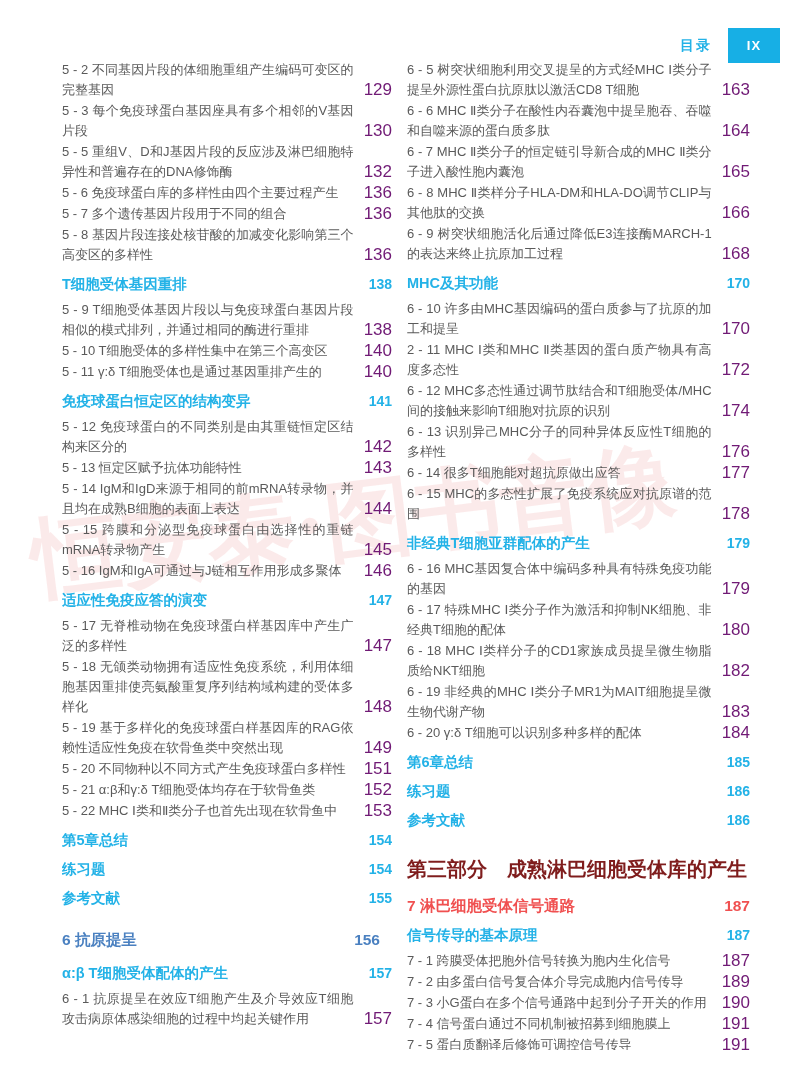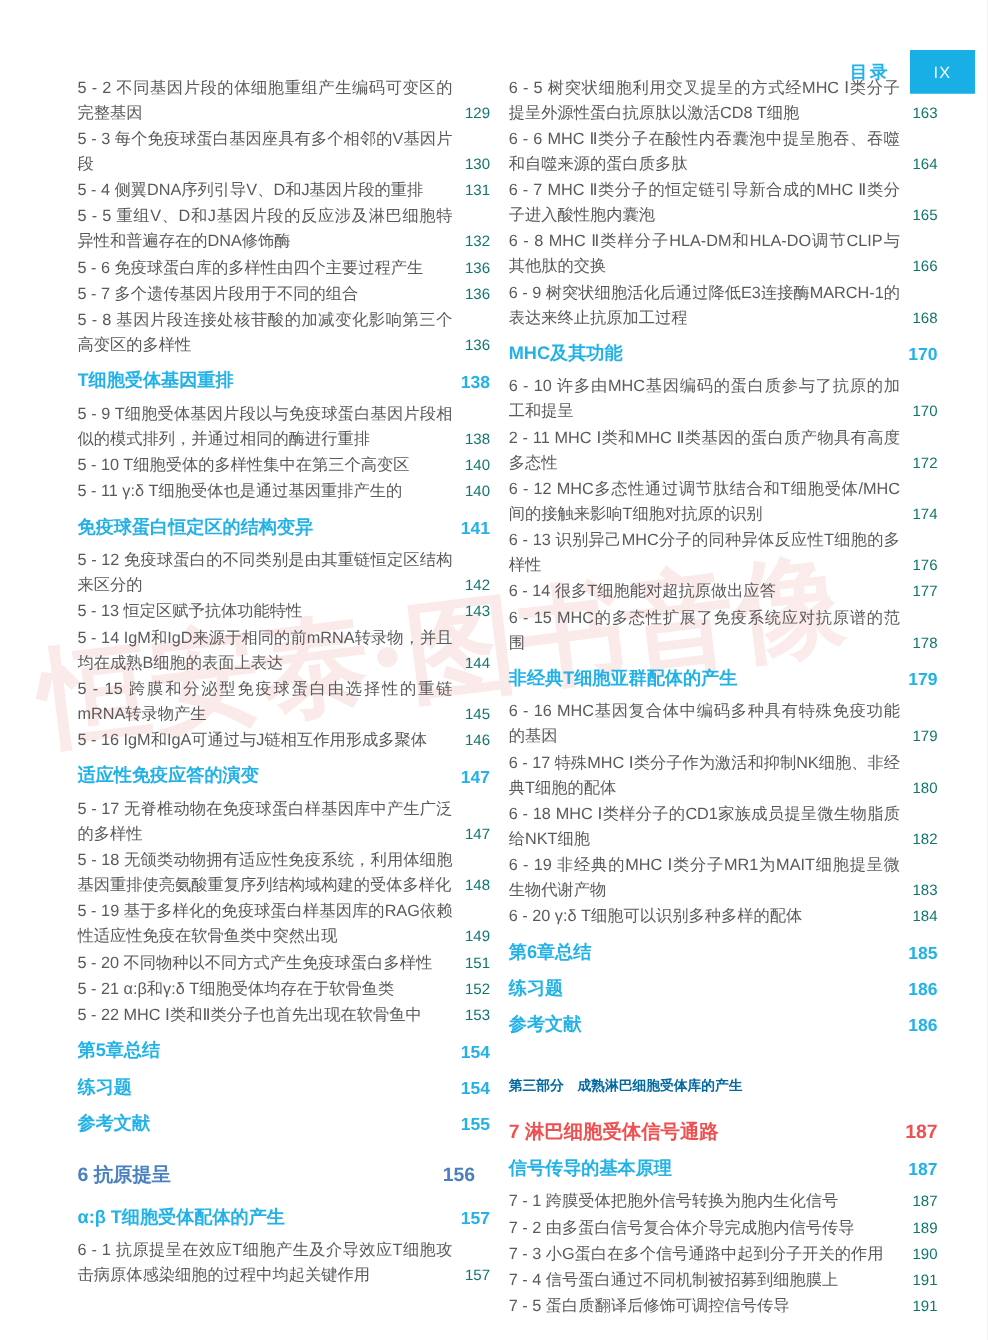--- a/index.html
+++ b/index.html
@@ -6,30 +6,30 @@
   .page{
     position:relative;
     width:790px;height:1072px;
     margin:0 auto;
     background:#ffffff;
     font-family:"Liberation Sans","DejaVu Sans",sans-serif;
     overflow:hidden;
   }
   
   .hdr{
-    position:absolute;top:40px;right:10px;
+    position:absolute;top:28px;right:10px;
     display:flex;align-items:center;gap:16px;
   }
   .hdr-title{
     color:#23b2e7;font-size:14px;font-weight:bold;letter-spacing:2px;
   }
   .hdr-badge{
     width:52px;height:35px;background:#17afe5;color:#ffffff;
     display:flex;align-items:center;justify-content:center;
-    font-size:13px;font-weight:normal;letter-spacing:1px;
+    font-size:13px;font-weight:bold;letter-spacing:1px;
   }
   
   .watermark{
     position:absolute;top:455px;left:30px;width:760px;
     font-size:88px;font-weight:bold;color:#e03c3c;opacity:0.10;
     transform:rotate(-7deg);white-space:nowrap;pointer-events:none;
     font-family:"DejaVu Serif","Liberation Serif",serif;
   }
   
   .cols{
@@ -42,37 +42,37 @@
   .item{
     display:flex;align-items:flex-end;gap:10px;
     margin:0 0 1px 0;
     justify-content:flex-end;
   }
   .item .t{flex:1;text-align:justify;}
   .item .pg{white-space:nowrap;}
   .entry{
     color:#5a5a5a;font-size:13px;line-height:20px;
   }
-  .entry .pg{color:#0f766e;font-size:12px;}
+  .entry .pg{color:#701a75;font-size:17px;}
   .section{
     color:#23b2e7;font-weight:bold;font-size:14.5px;line-height:20px;
     margin:9px 0 6px 0;
     gap:44px;
   }
   .section .pg{font-size:14px;}
   .chapter-blue{
     color:#4a80c0;font-weight:bold;font-size:15.5px;line-height:21px;
     margin:21px 12px 13px 0;
   }
   .chapter-red{
     color:#f05050;font-weight:bold;font-size:15.5px;line-height:21px;
     margin:14px 0 7px 0;
   }
   .part{
-    color:#0369a1;font-weight:bold;font-size:11px;line-height:24px;
+    color:#7f1d1d;font-weight:bold;font-size:20px;line-height:24px;
     margin:27px 0 10px 0;
   }
 </style>
 </head>
 <body>
 
 <div class="page">
 
   <div class="hdr">
     <span class="hdr-title">目录</span>
@@ -85,24 +85,20 @@
     <div class="col col-left" id="col-left">
         <div class="item entry">
           <span class="t">5 - 2  不同基因片段的体细胞重组产生编码可变区的完整基因</span>
           <span class="pg">129</span>
         </div>
         <div class="item entry">
           <span class="t">5 - 3  每个免疫球蛋白基因座具有多个相邻的V基因片段</span>
           <span class="pg">130</span>
         </div>
         <div class="item entry">
-          <span class="t">5 - 4  侧翼DNA序列引导V、D和J基因片段的重排</span>
-          <span class="pg">131</span>
-        </div>
-        <div class="item entry">
           <span class="t">5 - 5  重组V、D和J基因片段的反应涉及淋巴细胞特异性和普遍存在的DNA修饰酶</span>
           <span class="pg">132</span>
         </div>
         <div class="item entry">
           <span class="t">5 - 6  免疫球蛋白库的多样性由四个主要过程产生</span>
           <span class="pg">136</span>
         </div>
         <div class="item entry">
           <span class="t">5 - 7  多个遗传基因片段用于不同的组合</span>
           <span class="pg">136</span>

